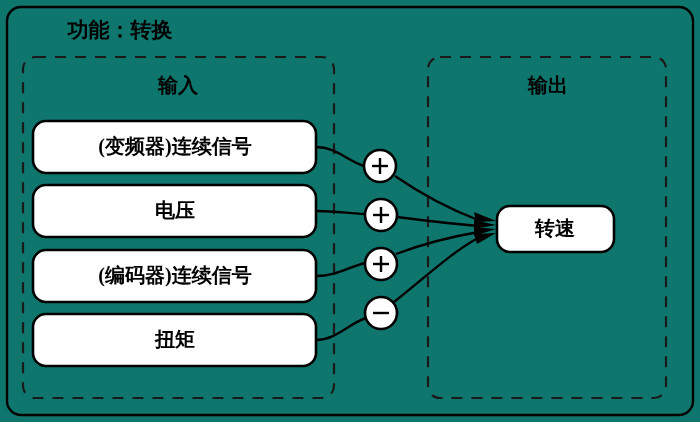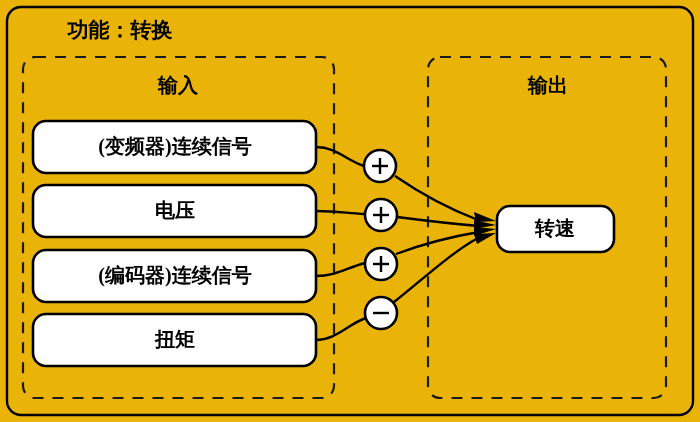--- a/index.html
+++ b/index.html
@@ -7,21 +7,21 @@
     padding: 0;
     background: #ffffff;
   }
   body {
     font-family: "Liberation Serif", "DejaVu Serif", serif;
   }
   #diagram-root {
     position: relative;
     width: 700px;
     height: 422px;
-    background: #eab308;
+    background: #0f766e;
     overflow: hidden;
   }
   #diagram-svg {
     position: absolute;
     top: 0;
     left: 0;
     width: 700px;
     height: 422px;
   }
   .outer-frame {

